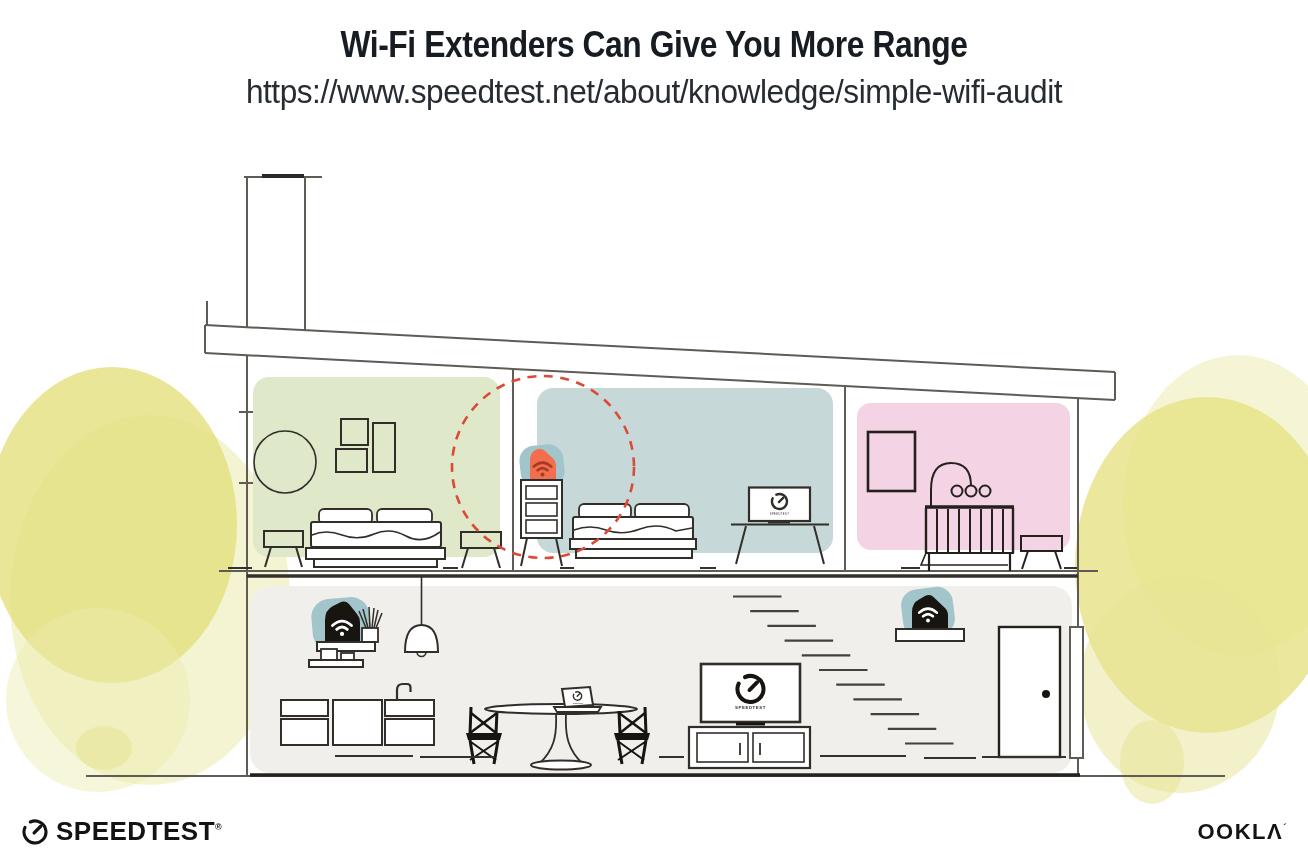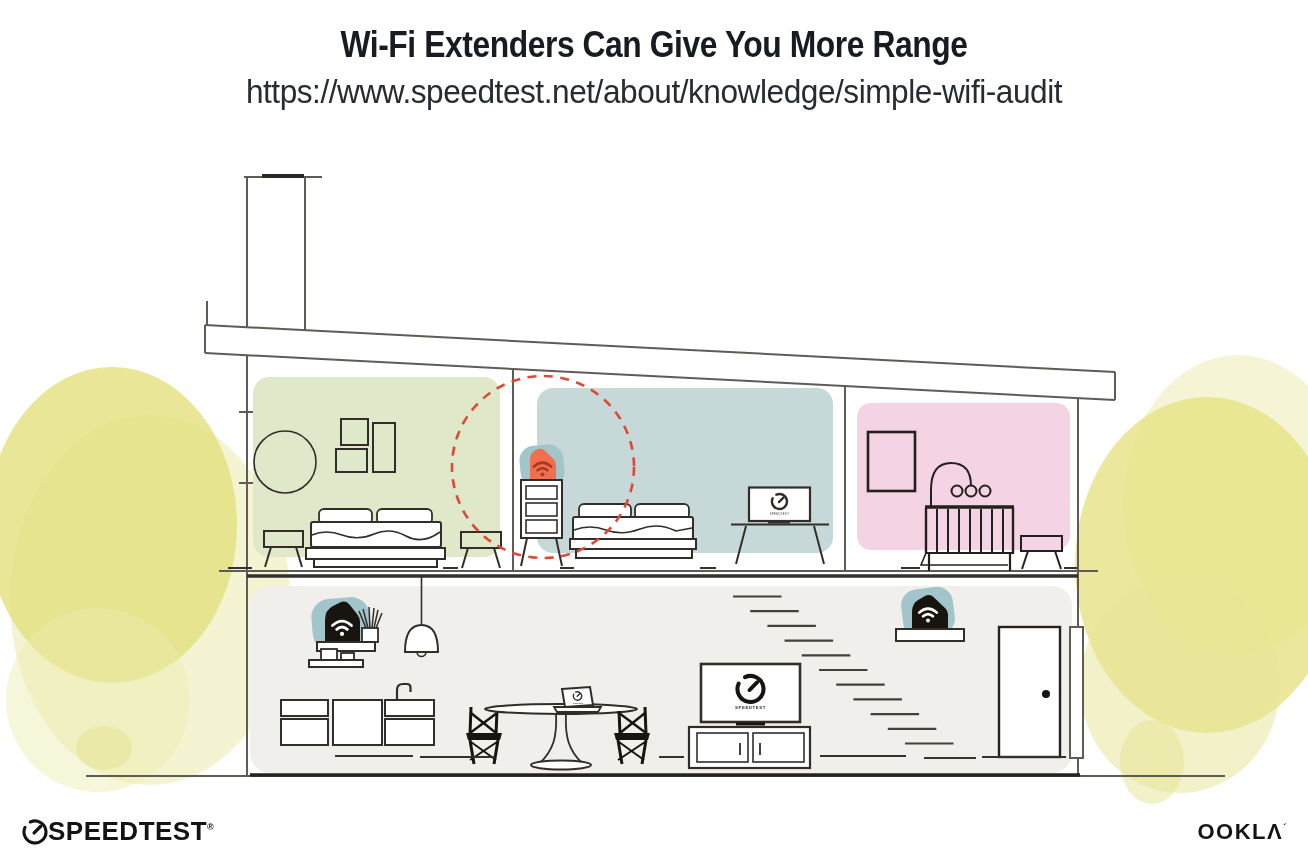--- a/index.html
+++ b/index.html
@@ -5,21 +5,21 @@
   html,body{margin:0;padding:0;background:#ffffff;}
   body{width:1308px;height:861px;position:relative;overflow:hidden;
        font-family:"Liberation Sans", sans-serif;}
   .stage{position:absolute;left:0;top:0;width:1308px;height:861px;}
   .title{position:absolute;top:24px;left:0;width:1308px;text-align:center;
          font-size:37px;font-weight:bold;color:#171c22;letter-spacing:-0.5px;
          transform:scaleX(.86);transform-origin:50% 50%;}
   .url{position:absolute;top:72px;left:0;width:1308px;text-align:center;
        font-size:34px;font-weight:400;color:#272c33;letter-spacing:-0.5px;
        transform:scaleX(.93);transform-origin:50% 50%;}
-  .footer-left{position:absolute;left:22px;bottom:14px;display:flex;align-items:center;}
+  .footer-left{position:absolute;left:22px;bottom:14px;display:flex;align-items:center;gap:8px;}
   .footer-left .word{font-size:26px;font-weight:bold;color:#131313;letter-spacing:.5px;}
   .footer-left sup{font-size:9px;vertical-align:super;color:#131313;}
   .footer-right{position:absolute;right:20px;bottom:16px;text-align:center;}
   .footer-right .word{font-size:22px;font-weight:bold;color:#131313;letter-spacing:1.5px;}
   .footer-right sup{font-size:10px;color:#131313;}
   svg text{font-family:"Liberation Sans", sans-serif;}
 </style>
 </head>
 <body>
 

